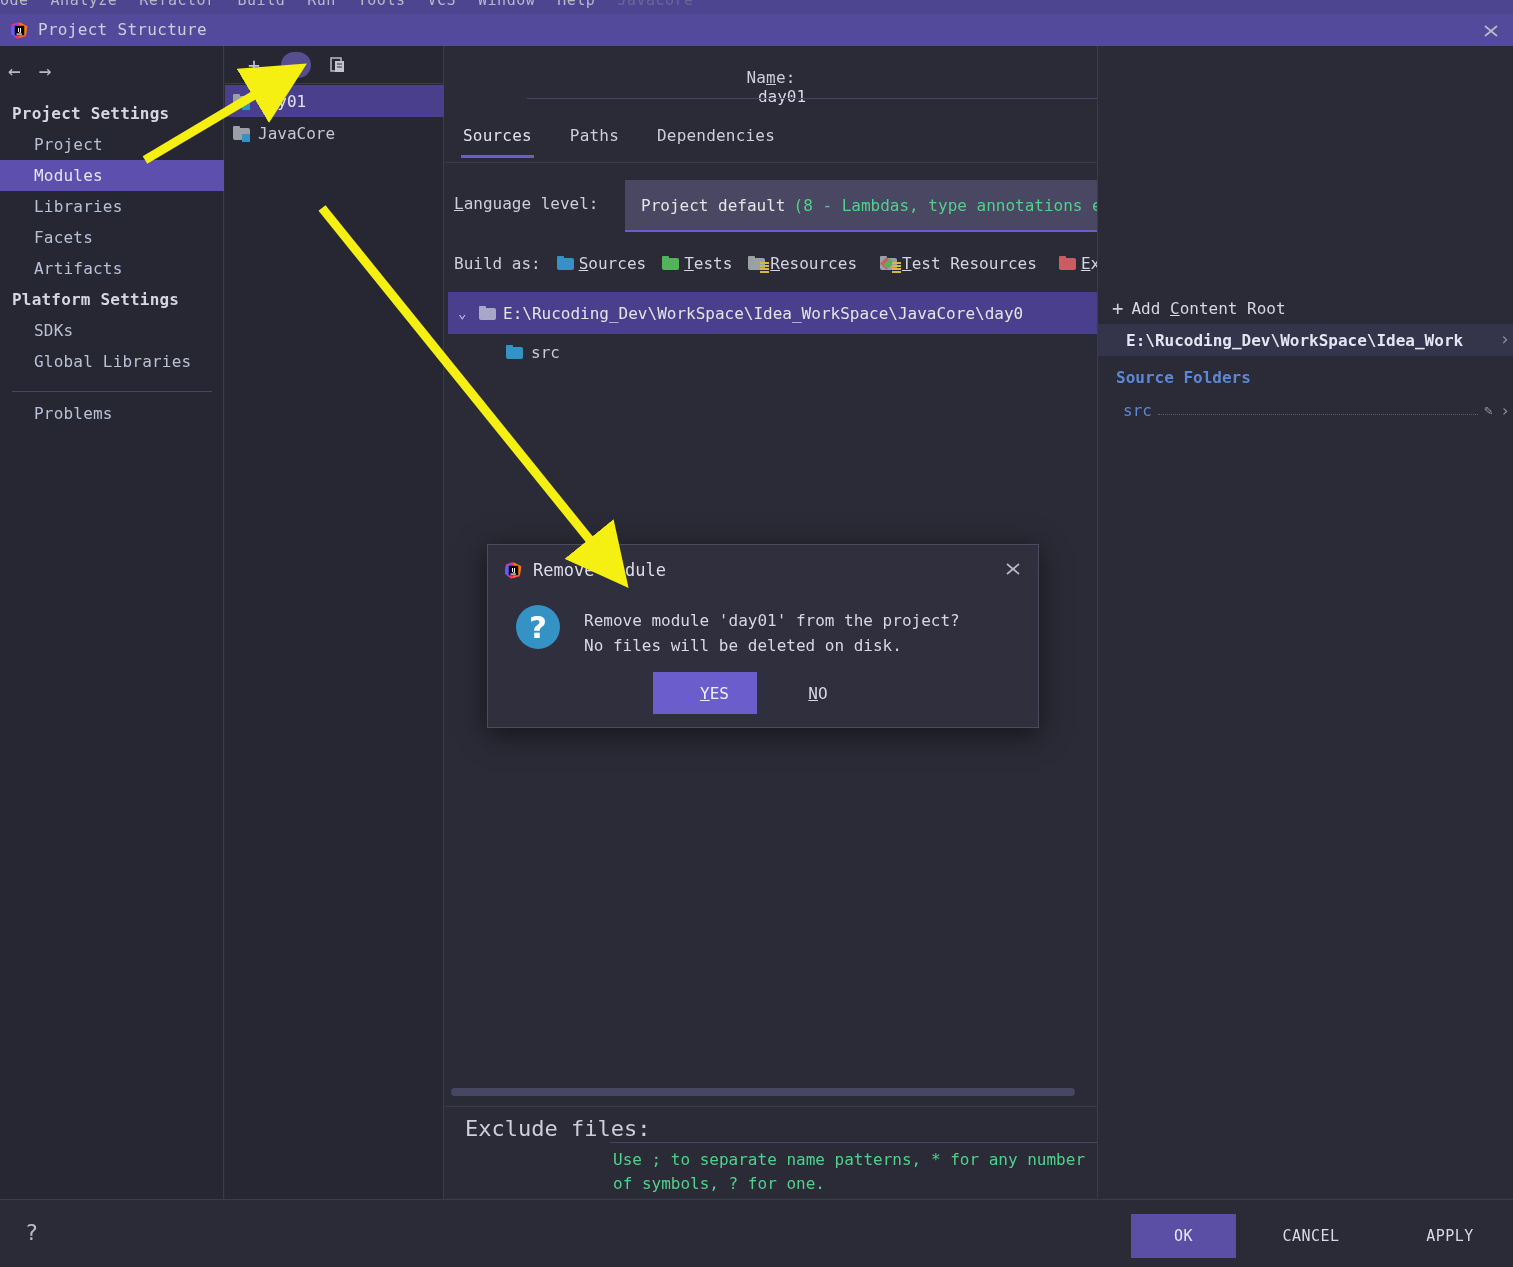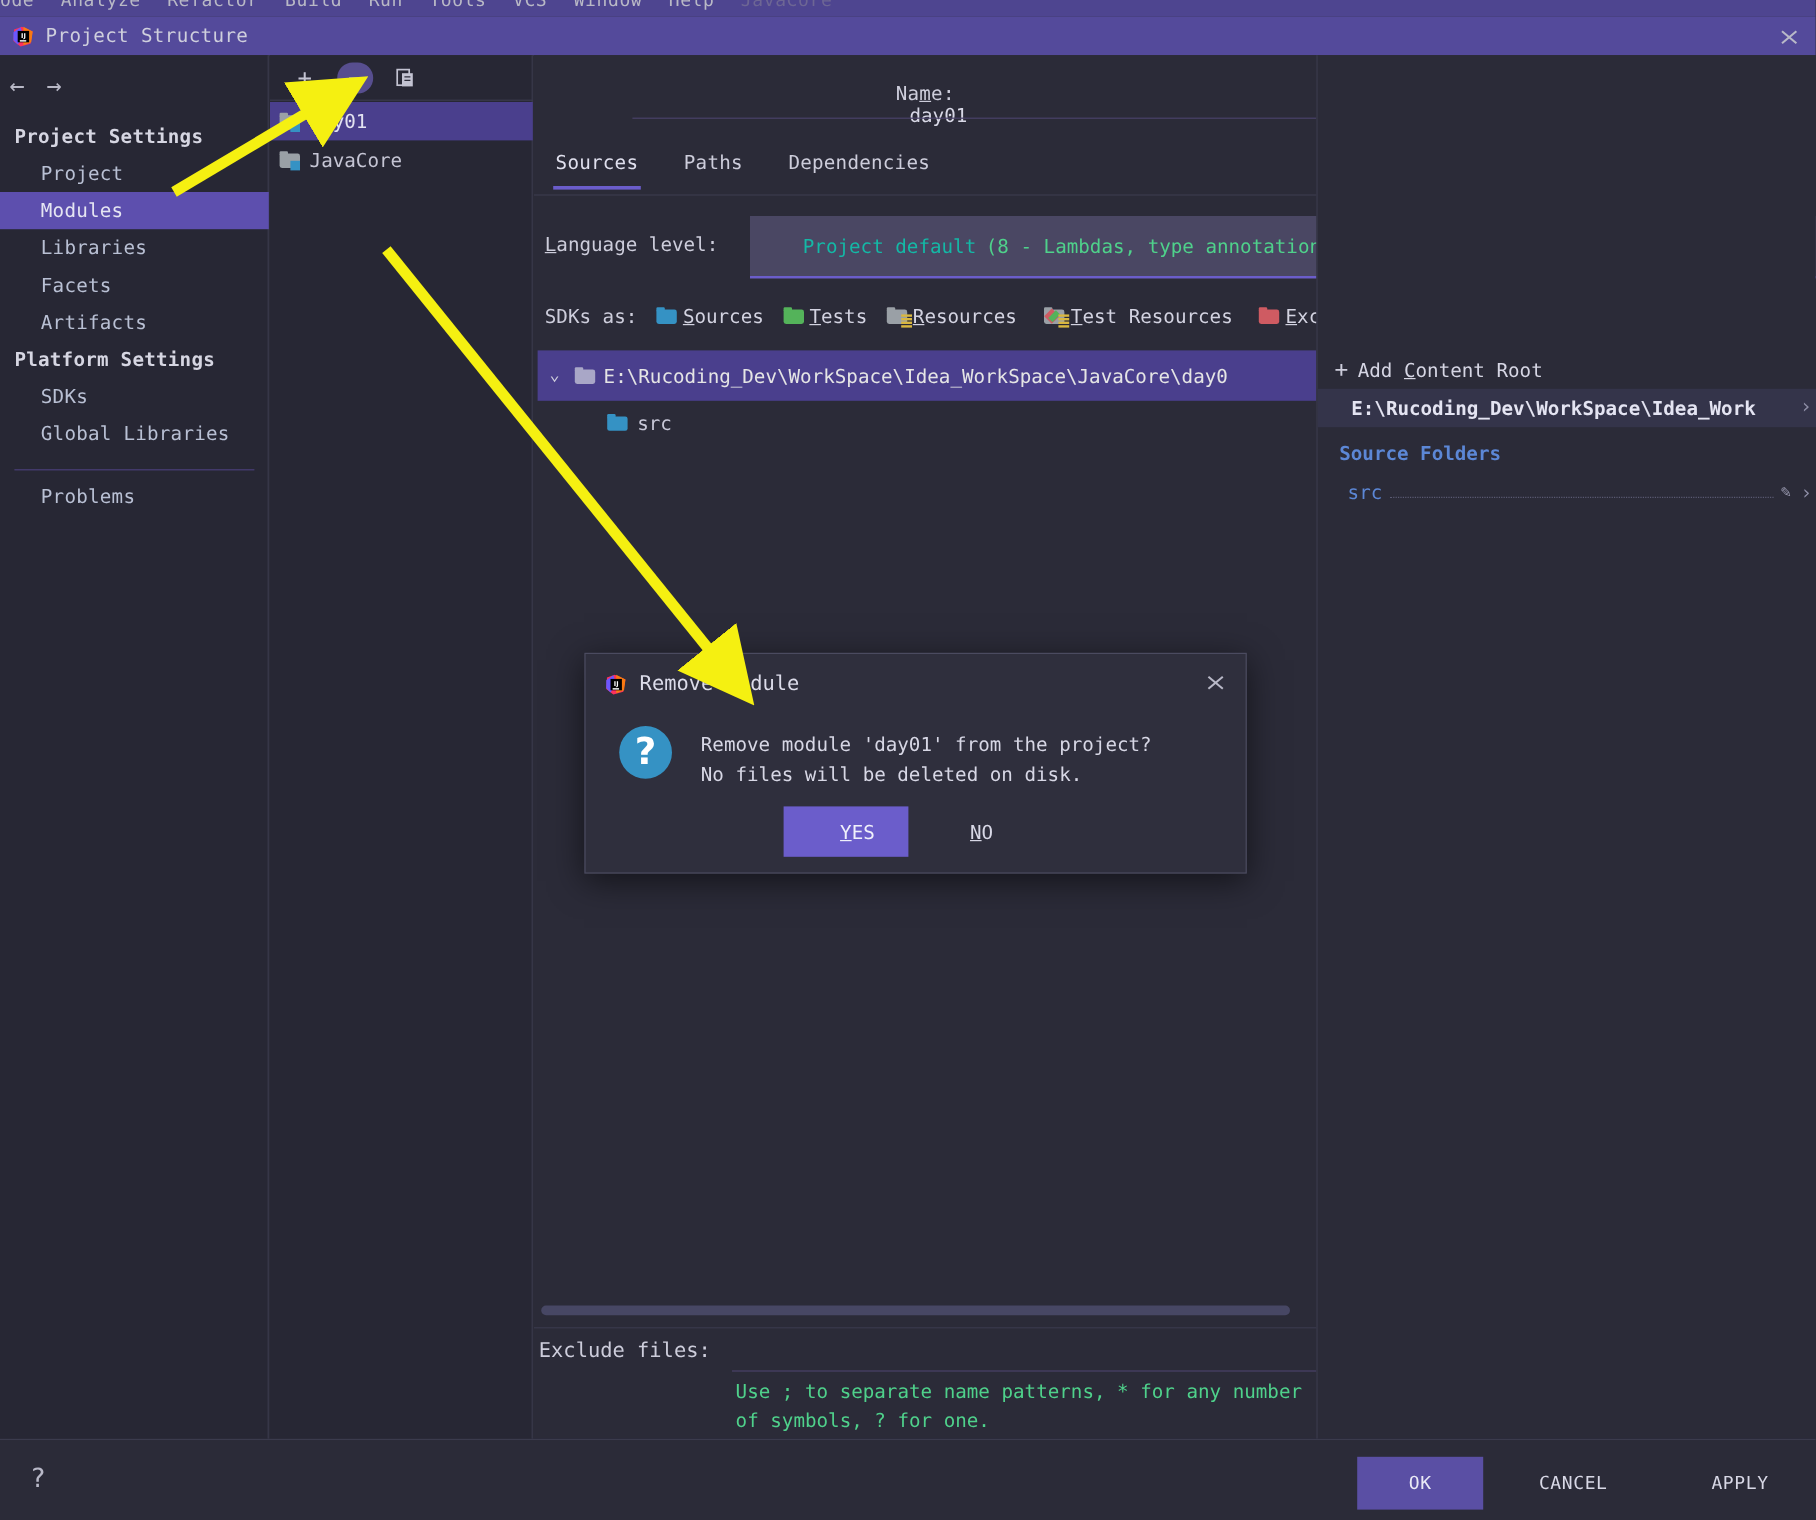--- a/index.html
+++ b/index.html
@@ -158,21 +158,21 @@
     position: absolute; left: 0; top: 134px; width: 1068px; height: 52px;
   }
   .lang-label {
     position: absolute; left: 9px; top: 14px; font-size: 16px; color: #cdcddb;
   }
   .lang-combo {
     position: absolute; left: 180px; top: 0; width: 888px; height: 52px;
     background: #4a4763; border-bottom: 2px solid #6b5dcb;
     display: flex; align-items: center; padding-left: 16px;
   }
-  .lang-combo .ltxt { font-size: 16px; color: #14b8a6; margin-left: 28px; }
+  .lang-combo .ltxt { font-size: 16px; color: #e5e5e5; }
   .lang-combo .lgreen { color: #4fd18b; }
   .lang-combo .caret {
     position: absolute; right: 9px; top: 20px;
     width: 0; height: 0; border-left: 7px solid transparent;
     border-right: 7px solid transparent; border-top: 8px solid #cdcddb;
     cursor: pointer;
   }
 
   .markas {
     position: absolute; left: 9px; top: 204px; height: 26px;
@@ -207,21 +207,21 @@
 
   .hscroll {
     position: absolute; left: 6px; top: 1042px; width: 624px; height: 8px;
     background: #474764; border-radius: 4px; cursor: pointer;
   }
   .center-rule {
     position: absolute; left: 0; top: 1060px; width: 652px; height: 1px;
     background: #3a3a4c;
   }
   .excl-label {
-    position: absolute; left: 4px; top: 1070px; font-size: 17px; color: #cdcddb;
+    position: absolute; left: 20px; top: 1070px; font-size: 22px; color: #cdcddb;
   }
   .excl-underline {
     position: absolute; left: 165px; top: 1096px; width: 487px; height: 1px;
     background: #4a4269;
   }
   .excl-hint {
     position: absolute; left: 168px; top: 1102px; width: 480px;
     font-size: 16px; color: #4fd18b; line-height: 24px;
   }
 
@@ -420,21 +420,21 @@
     <div class="lang-row">
       <span class="lang-label"><u>L</u><span>anguage level:</span></span>
       <div class="lang-combo">
         <span class="ltxt">Project default</span>
         <span class="ltxt lgreen" style="margin-left:8px">(8 - Lambdas, type annotations etc.)</span>
         <span class="caret"></span>
       </div>
     </div>
 
     <div class="markas">
-      <span>SDKs as:</span>
+      <span>Build as:</span>
 
       <span class="mk">
         <span class="folder f-blue">
             <span class="tab"></span>
             <span class="body"></span>
           </span>
         <span><u>S</u><span>ources</span></span>
       </span>
 
       <span class="mk">

